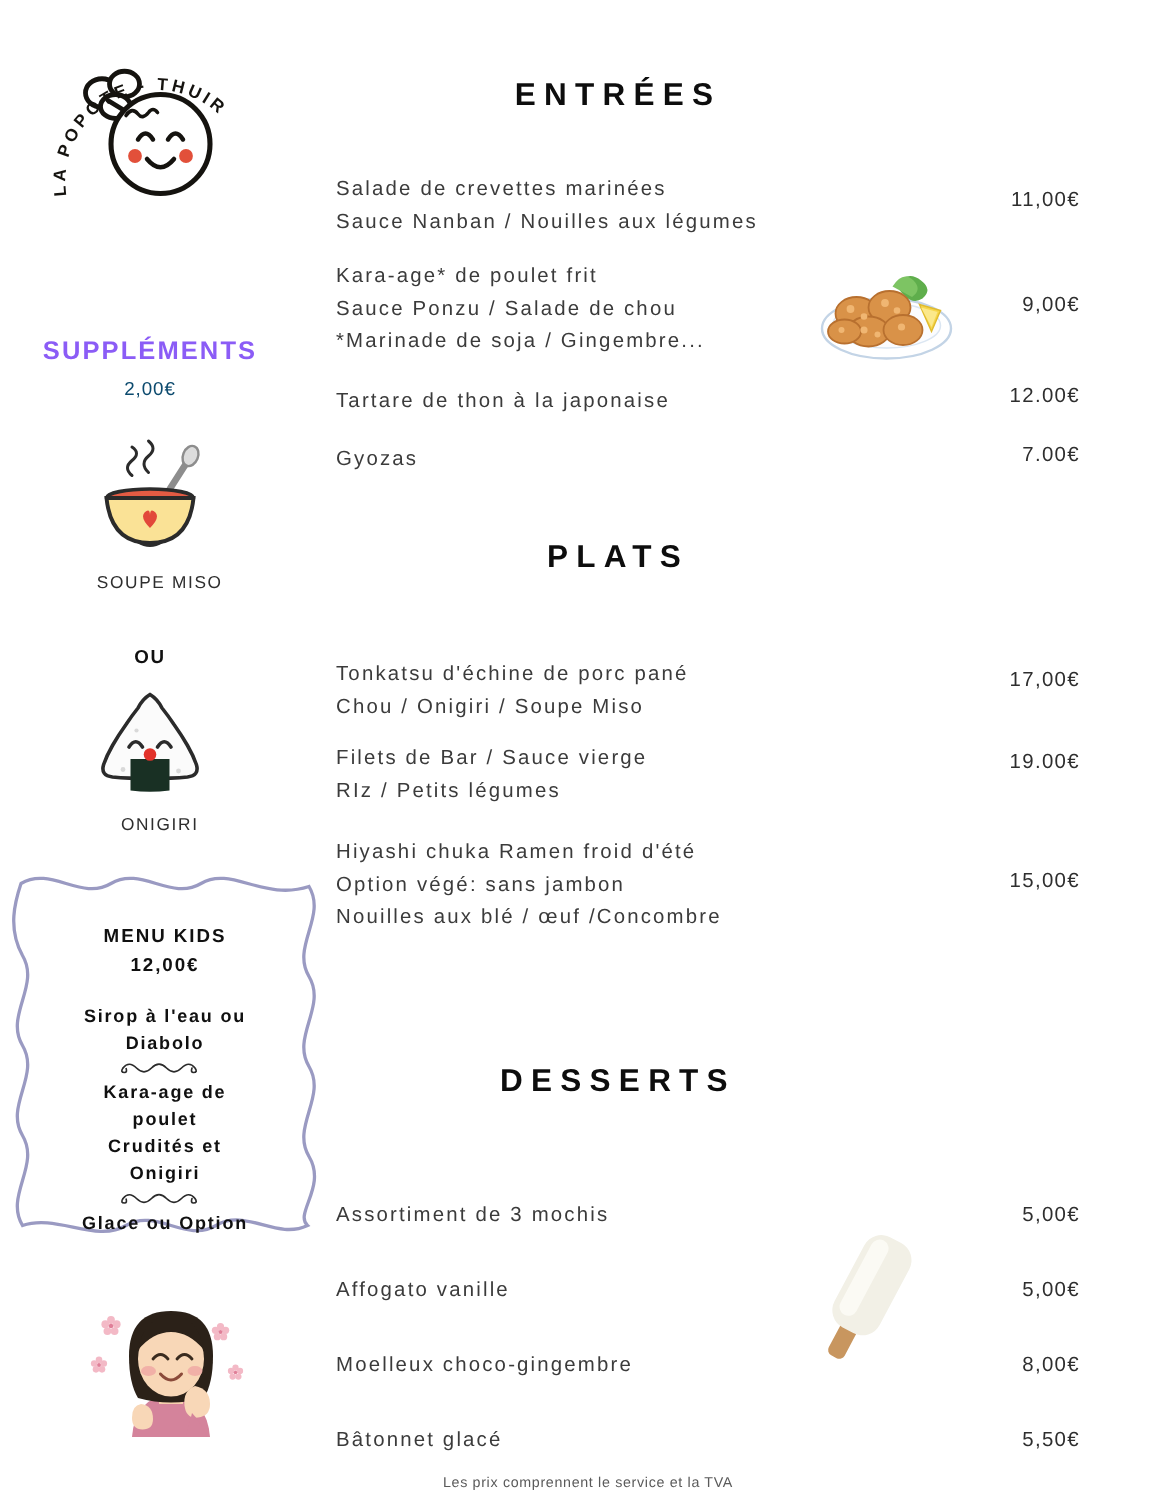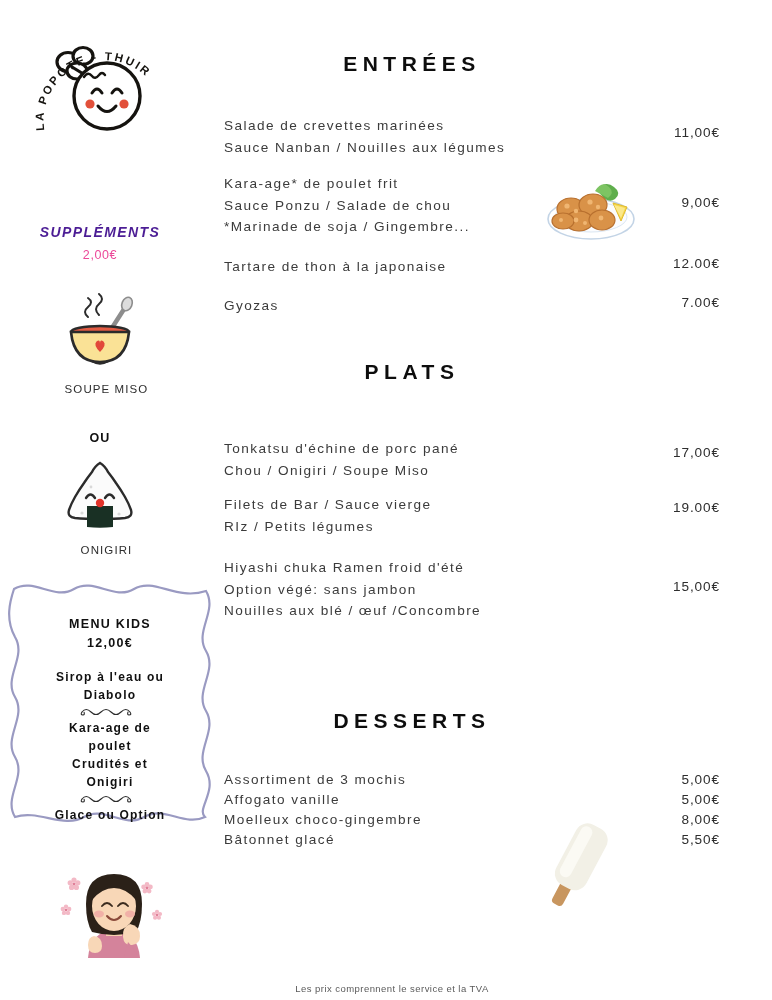--- a/index.html
+++ b/index.html
@@ -40,30 +40,29 @@
 
   
   #supplements-block {
     position: absolute;
     left: 0;
     top: 224px;
     width: 200px;
     text-align: center;
   }
   .supp-title {
-    font-size: 14px;
+    font-size: 17px;
     font-weight: 700;
     letter-spacing: 1.4px;
-    color: #4c1d95;
+    color: #8b5cf6;
     white-space: nowrap;
-    font-style: italic;
   }
   .supp-price {
     font-size: 12.5px;
-    color: #ec4899;
+    color: #0c4a6e;
     letter-spacing: 0.6px;
     margin-top: 8px;
   }
 
   #miso-block {
     position: absolute;
     left: 0;
     top: 288px;
     width: 200px;
     text-align: center;
@@ -207,20 +206,21 @@
   
   #dessert-list {
     position: absolute;
     left: 12px;
     top: 772px;
     width: 520px;
   }
   .dessert-row {
     position: relative;
     height: 20px;
+    margin-top: 30px;
   }
   .dessert-name {
     position: absolute;
     left: 0;
     font-size: 13.6px;
     letter-spacing: 1.45px;
     color: #3b3b3b;
     white-space: nowrap;
   }
   .dessert-price {

